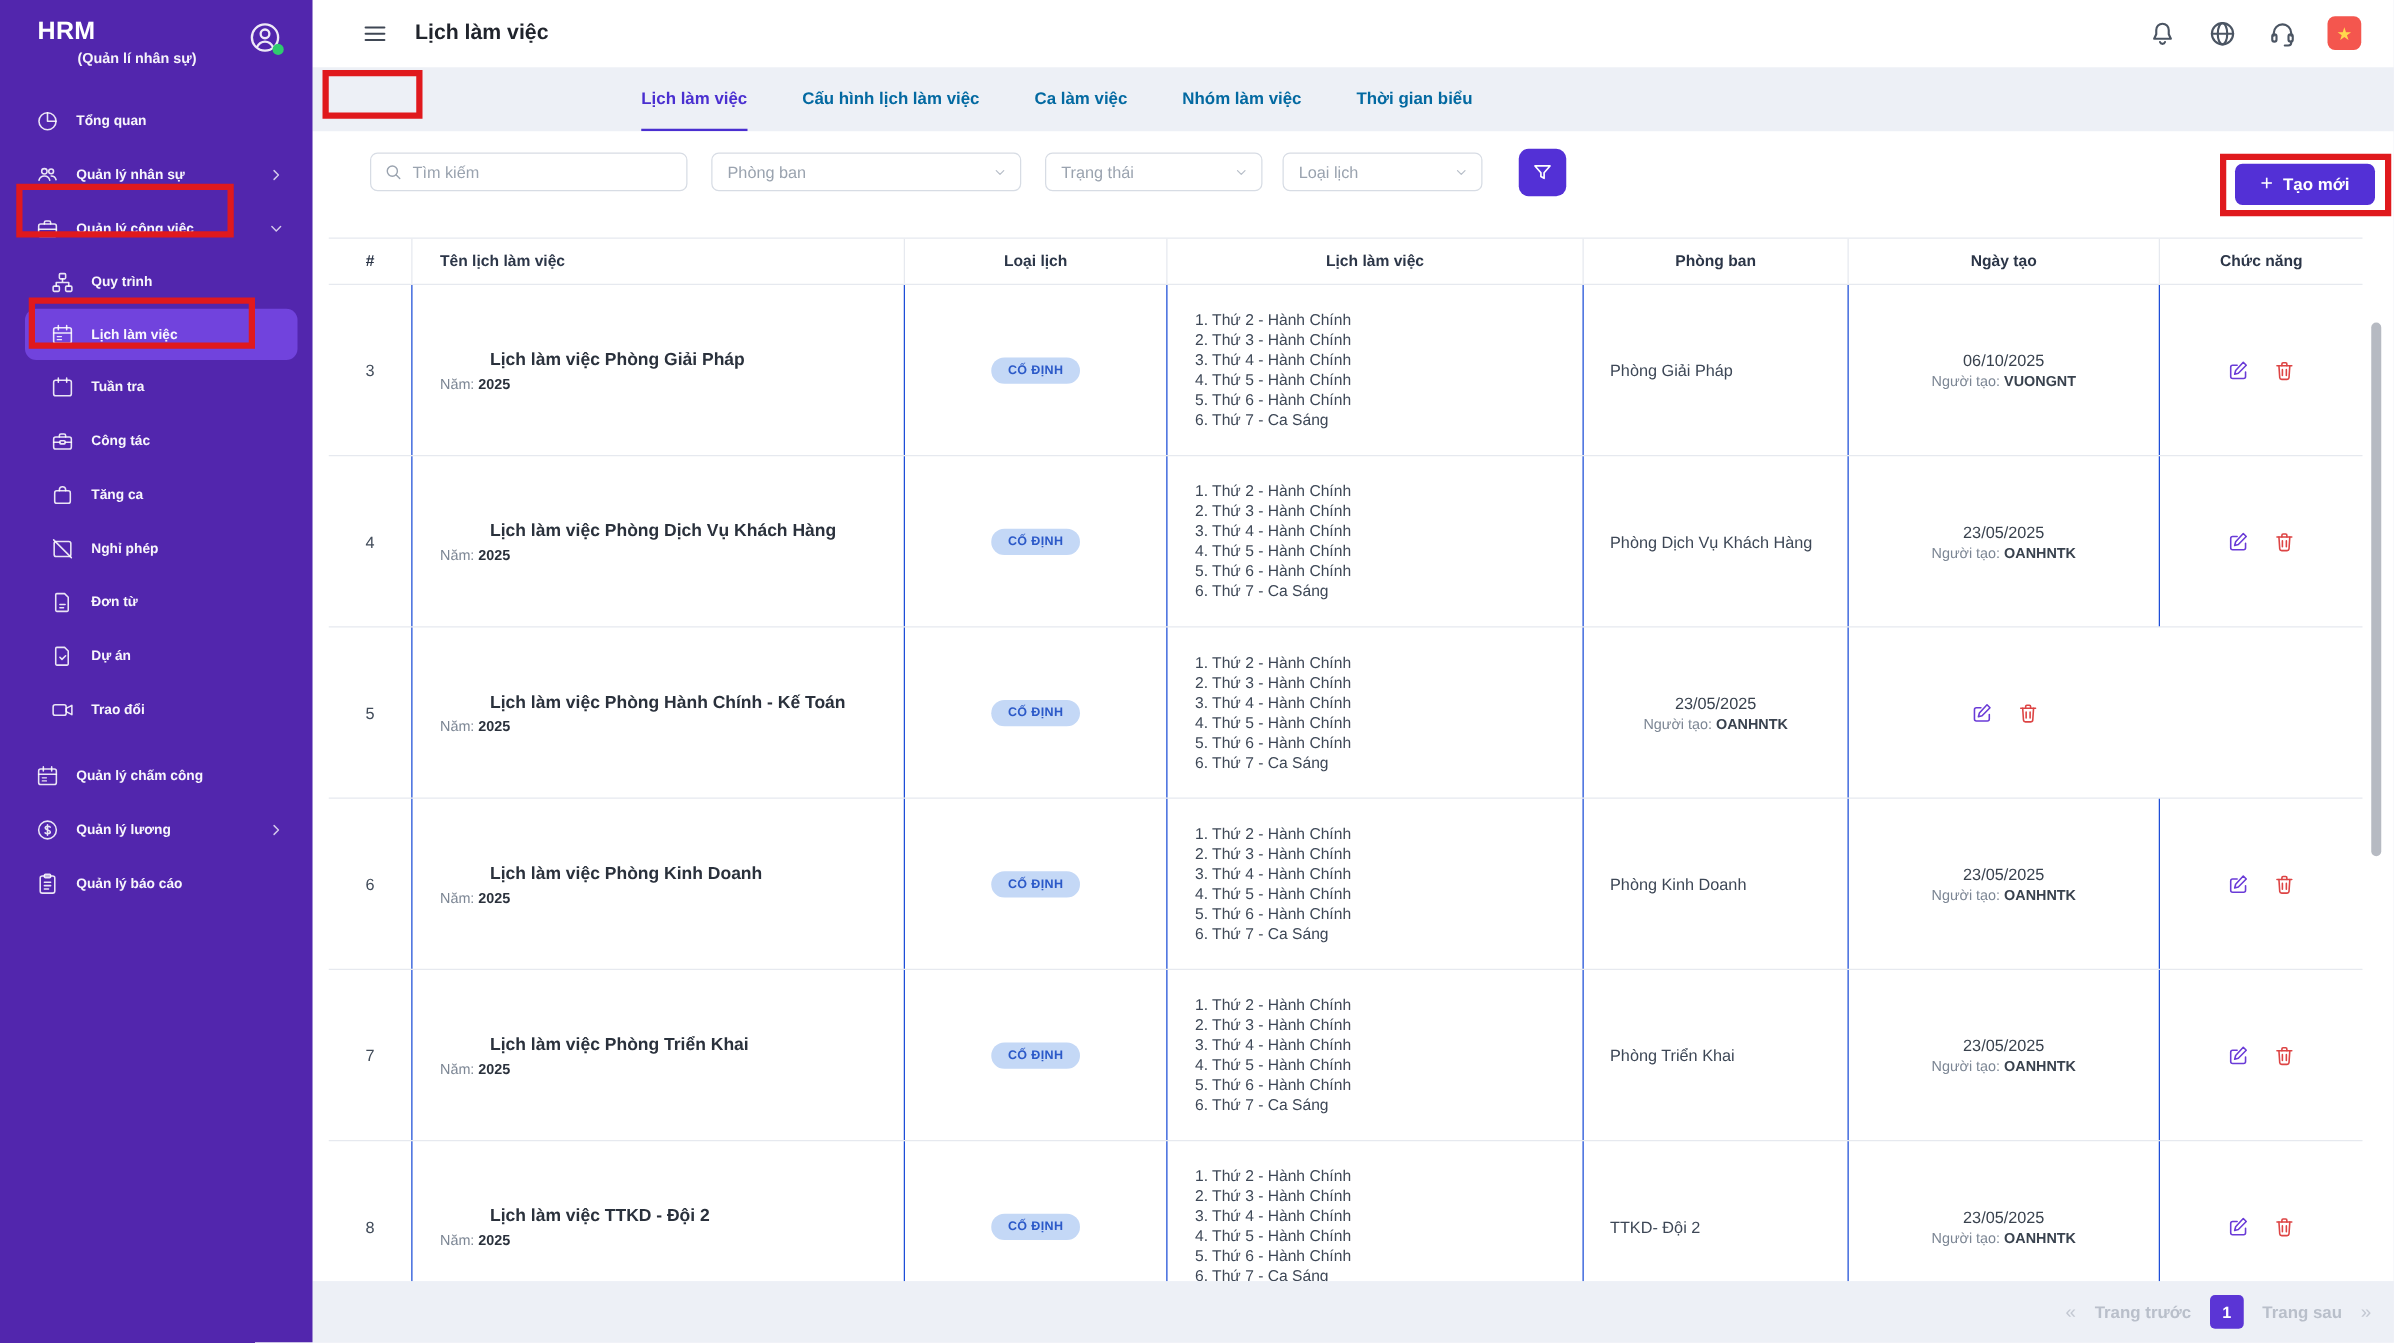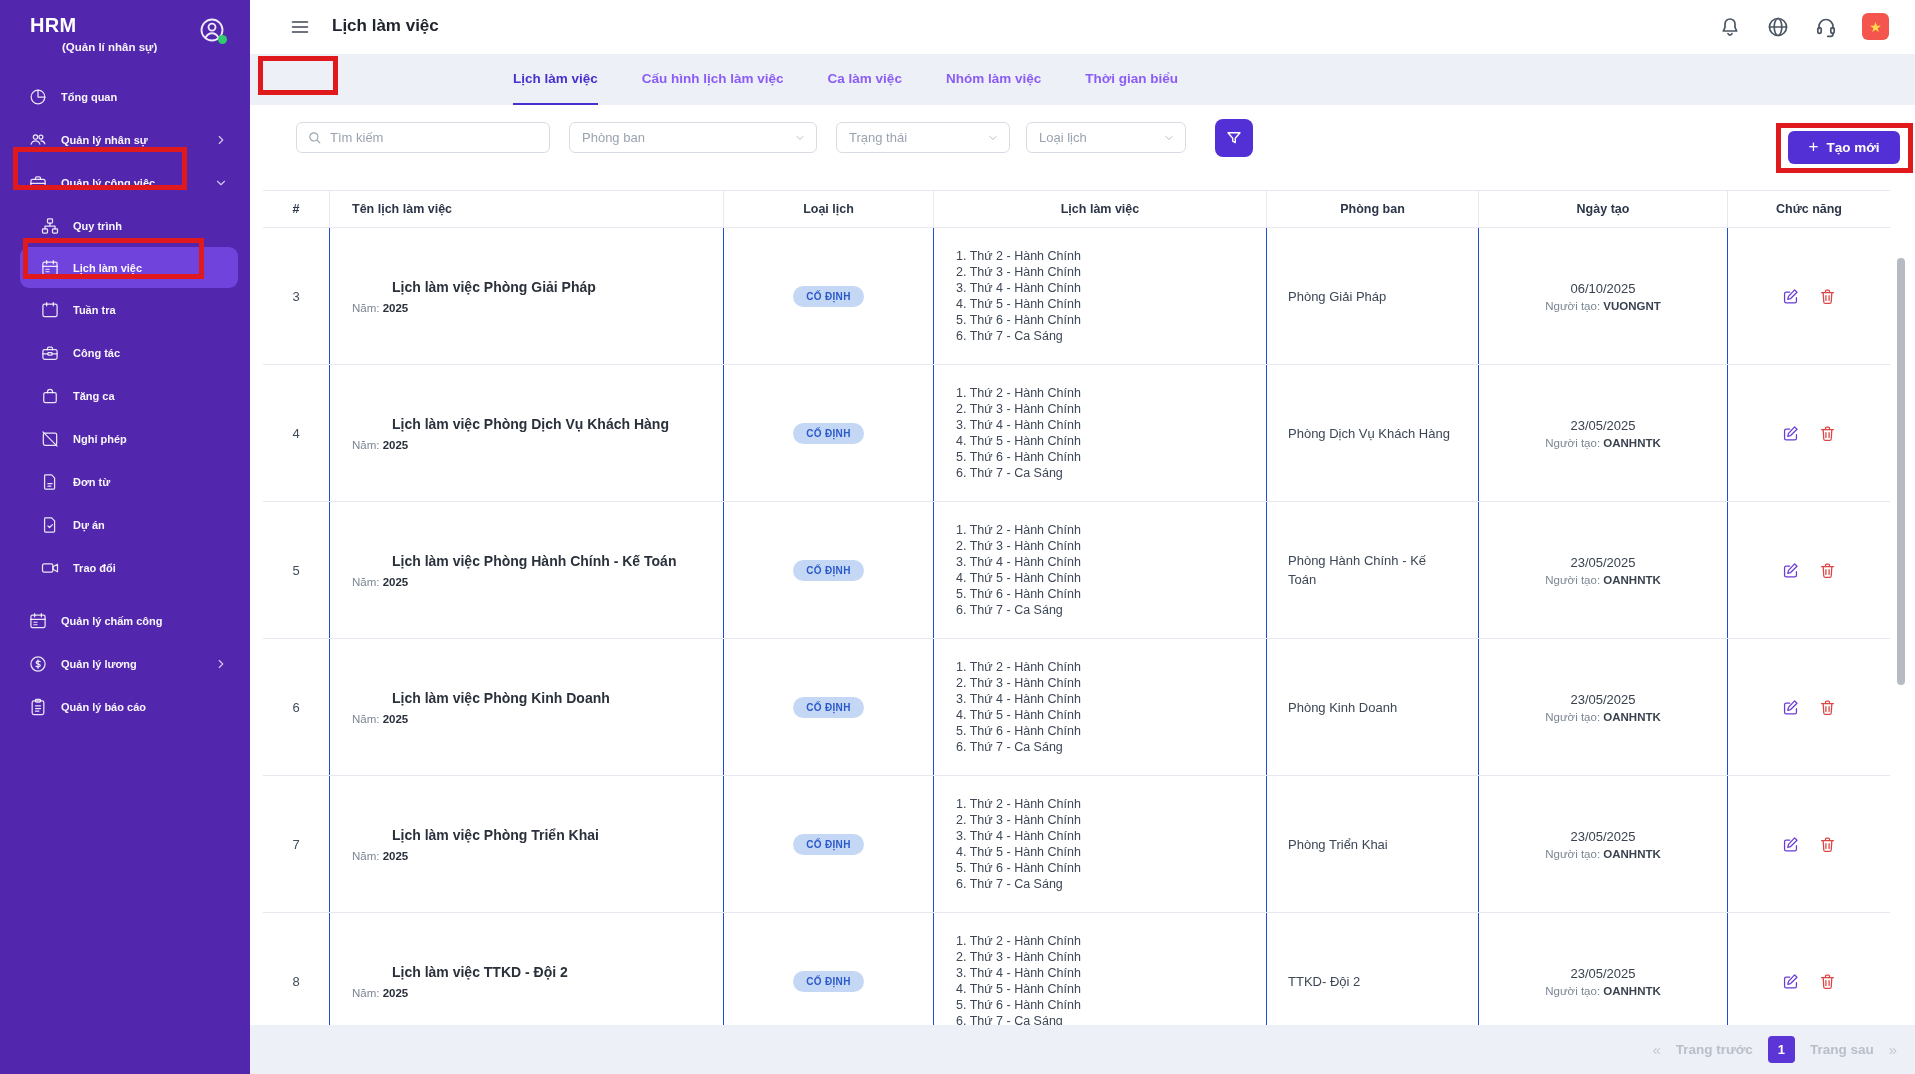--- a/index.html
+++ b/index.html
@@ -41,21 +41,21 @@
   .top-ic { width:24px; height:24px; cursor:pointer; display:flex; }
   .top-ic svg { width:24px; height:24px; fill:none; stroke:#4b5563; stroke-width:1.7;
     stroke-linecap:round; stroke-linejoin:round; }
   .flag { width:27px; height:27px; border-radius:6px; background:#f4564e; color:#ffd84d;
     display:flex; align-items:center; justify-content:center; font-size:14px; cursor:pointer; }
 
   
   .tabbar { position:absolute; left:250px; top:54px; right:0; height:51px; background:#edf0f6;
     display:flex; align-items:stretch; padding-left:263px; }
   .tab { display:flex; align-items:center; margin-right:44px; font-size:13.5px;
-    color:#8b5cf6; font-weight:600; cursor:pointer; border-bottom:2px solid transparent; }
+    color:#0369a1; font-weight:600; cursor:pointer; border-bottom:2px solid transparent; }
   .tab.active { color:#4a2fd0; border-bottom-color:#4a2fd0; }
 
   
   .content { position:absolute; left:250px; top:105px; right:0; height:920px;
     background:#fff; overflow:hidden; }
   .search-box { position:absolute; left:46px; top:17px; width:254px; height:31px;
     border:1px solid #d7dce4; border-radius:6px; display:flex; align-items:center; padding:0 10px; }
   .search-box svg { width:15px; height:15px; fill:none; stroke:#9aa3af; stroke-width:1.8;
     stroke-linecap:round; margin-right:8px; flex:0 0 15px; }
   .search-box input { border:none; outline:none; width:100%; font-size:13px;
@@ -526,21 +526,20 @@
               <span class="badge">CỐ ĐỊNH</span>
             </div>
             <div class="c-sched">
               <div class="sched">1. Thứ 2 - Hành Chính
 2. Thứ 3 - Hành Chính
 3. Thứ 4 - Hành Chính
 4. Thứ 5 - Hành Chính
 5. Thứ 6 - Hành Chính
 6. Thứ 7 - Ca Sáng</div>
             </div>
-            <div class="c-dept">Phòng Hành Chính - Kế Toán</div>
             <div class="c-date">
               <div class="row-date">23/05/2025</div>
               <div class="row-creator">
                 <span>Người tạo:</span> <b>OANHNTK</b>
               </div>
             </div>
             <div class="c-act">
               <span class="act-btn act-edit">
                 <svg viewBox="0 0 24 24">
                   <path d="M19.5 13.5V18a2 2 0 01-2 2H6.5a2 2 0 01-2-2V8.5a2 2 0 012-2H11"></path>

